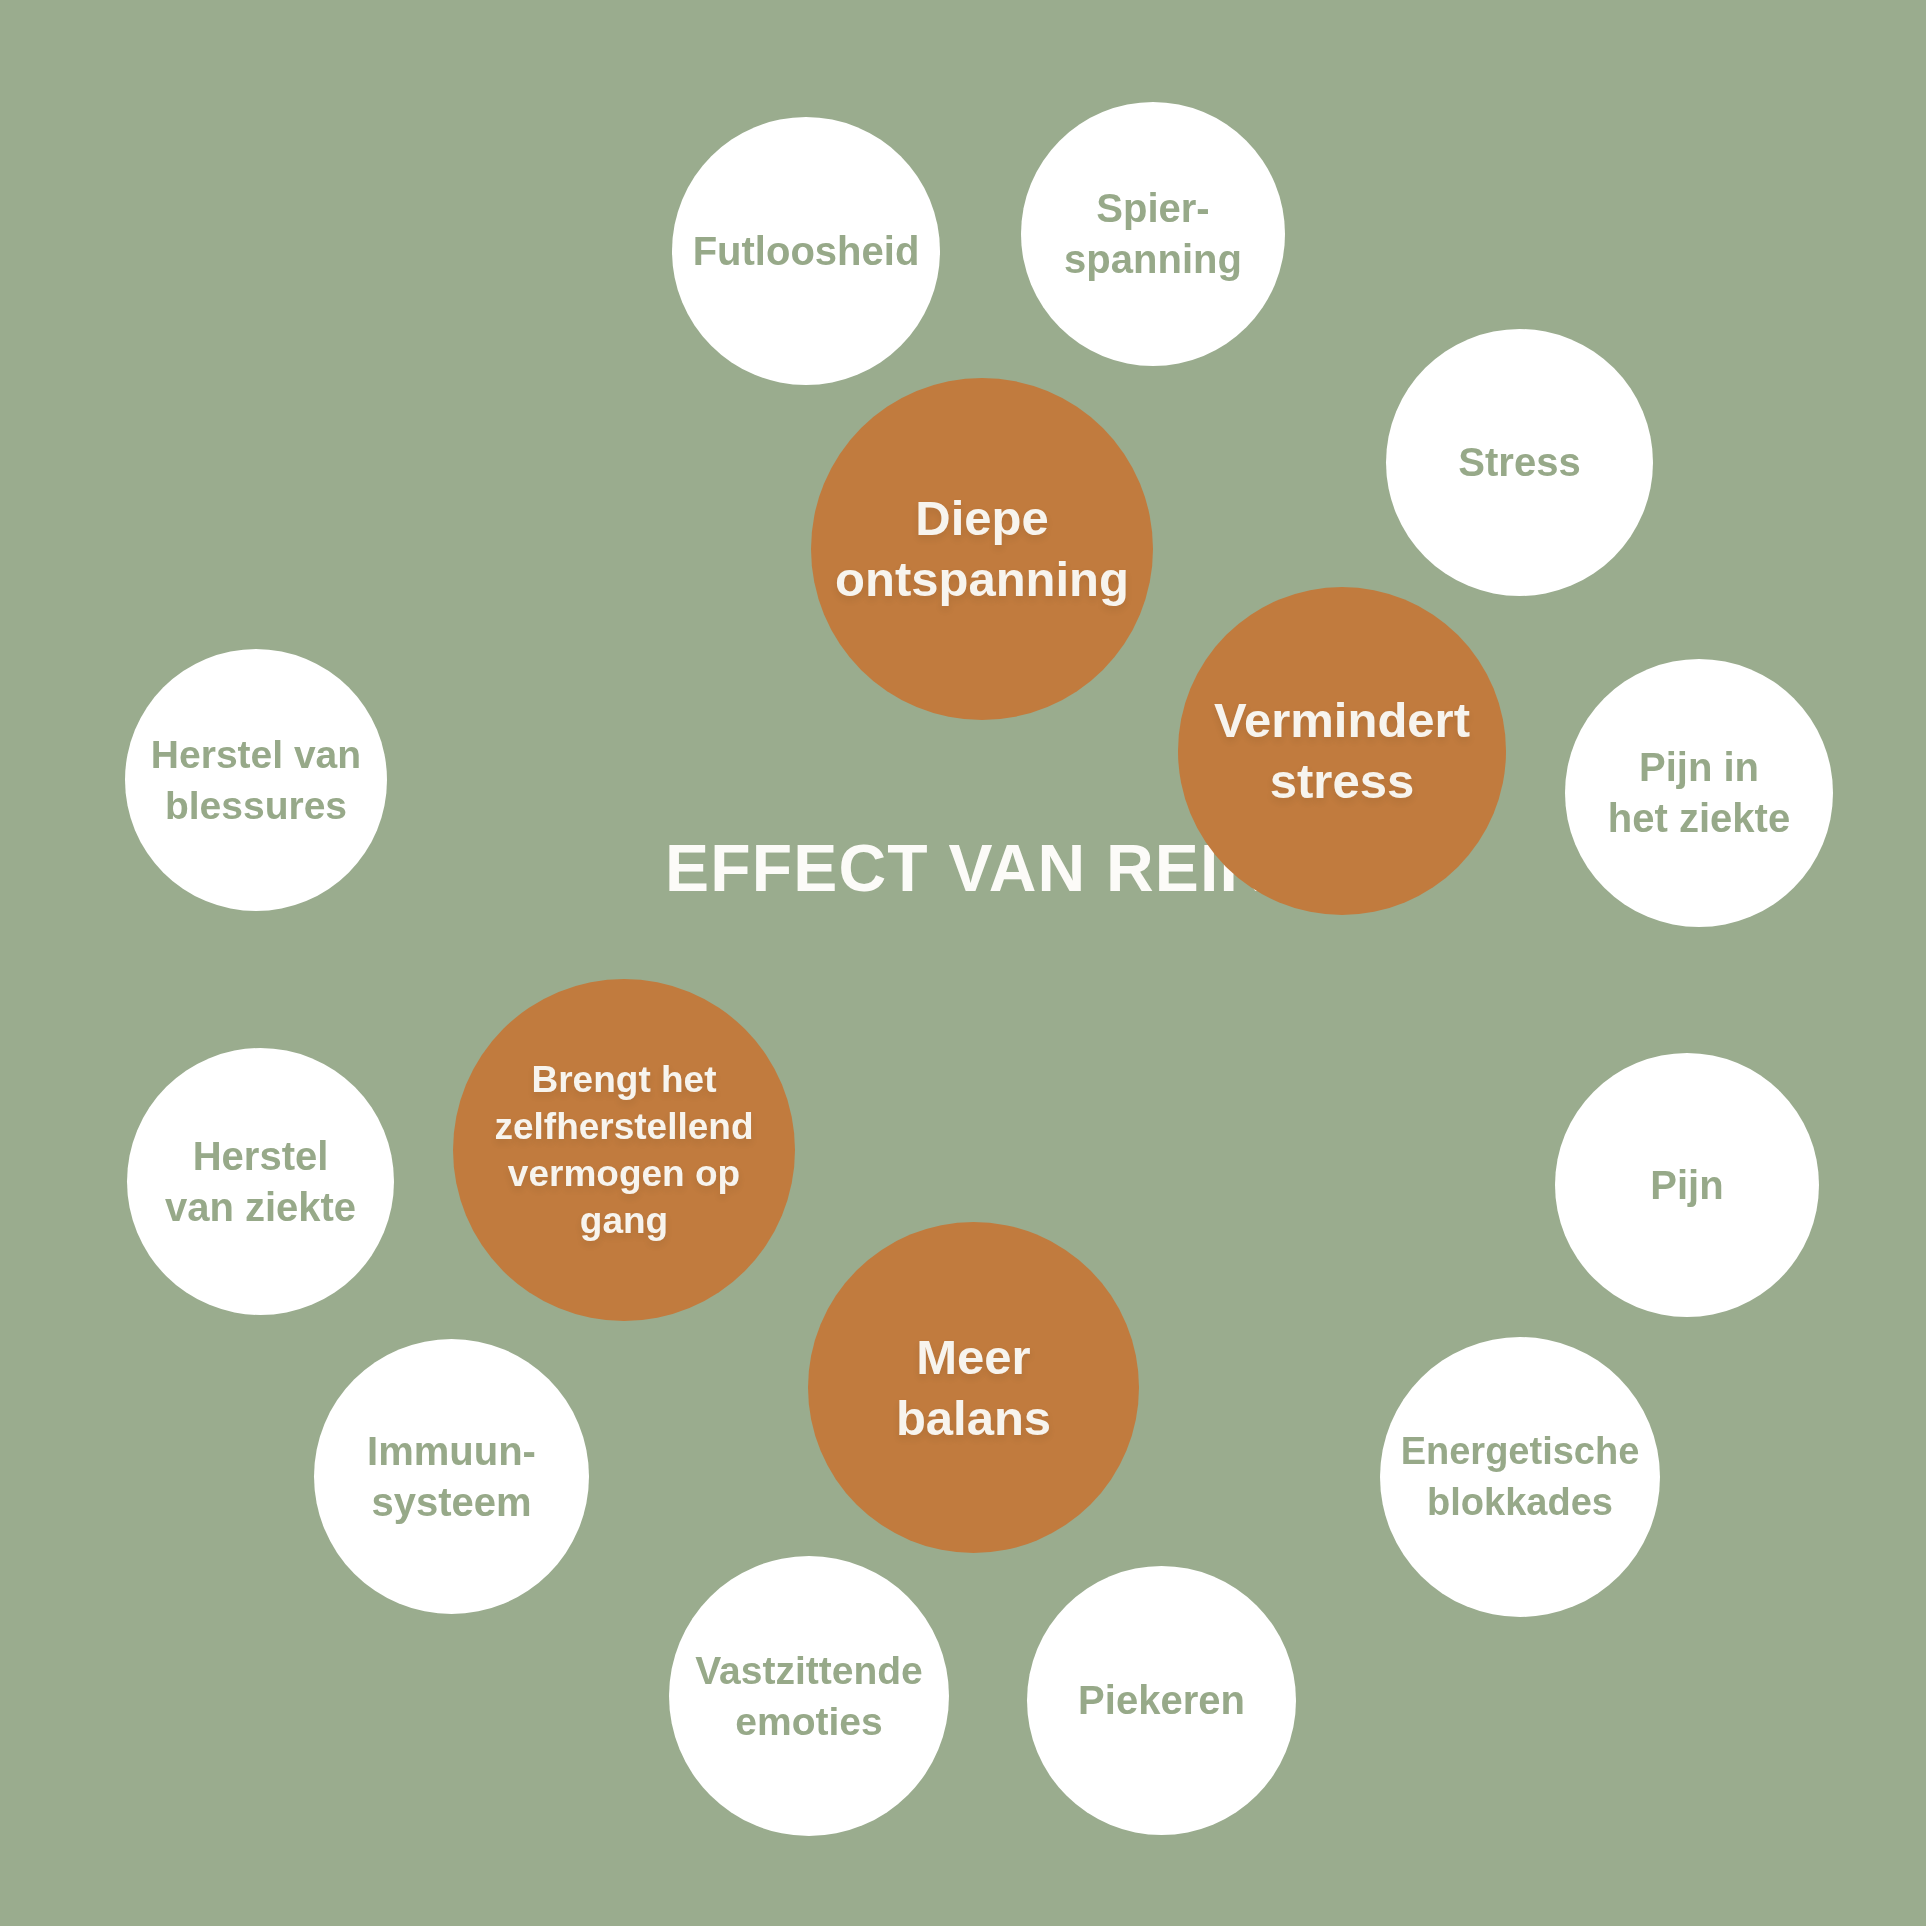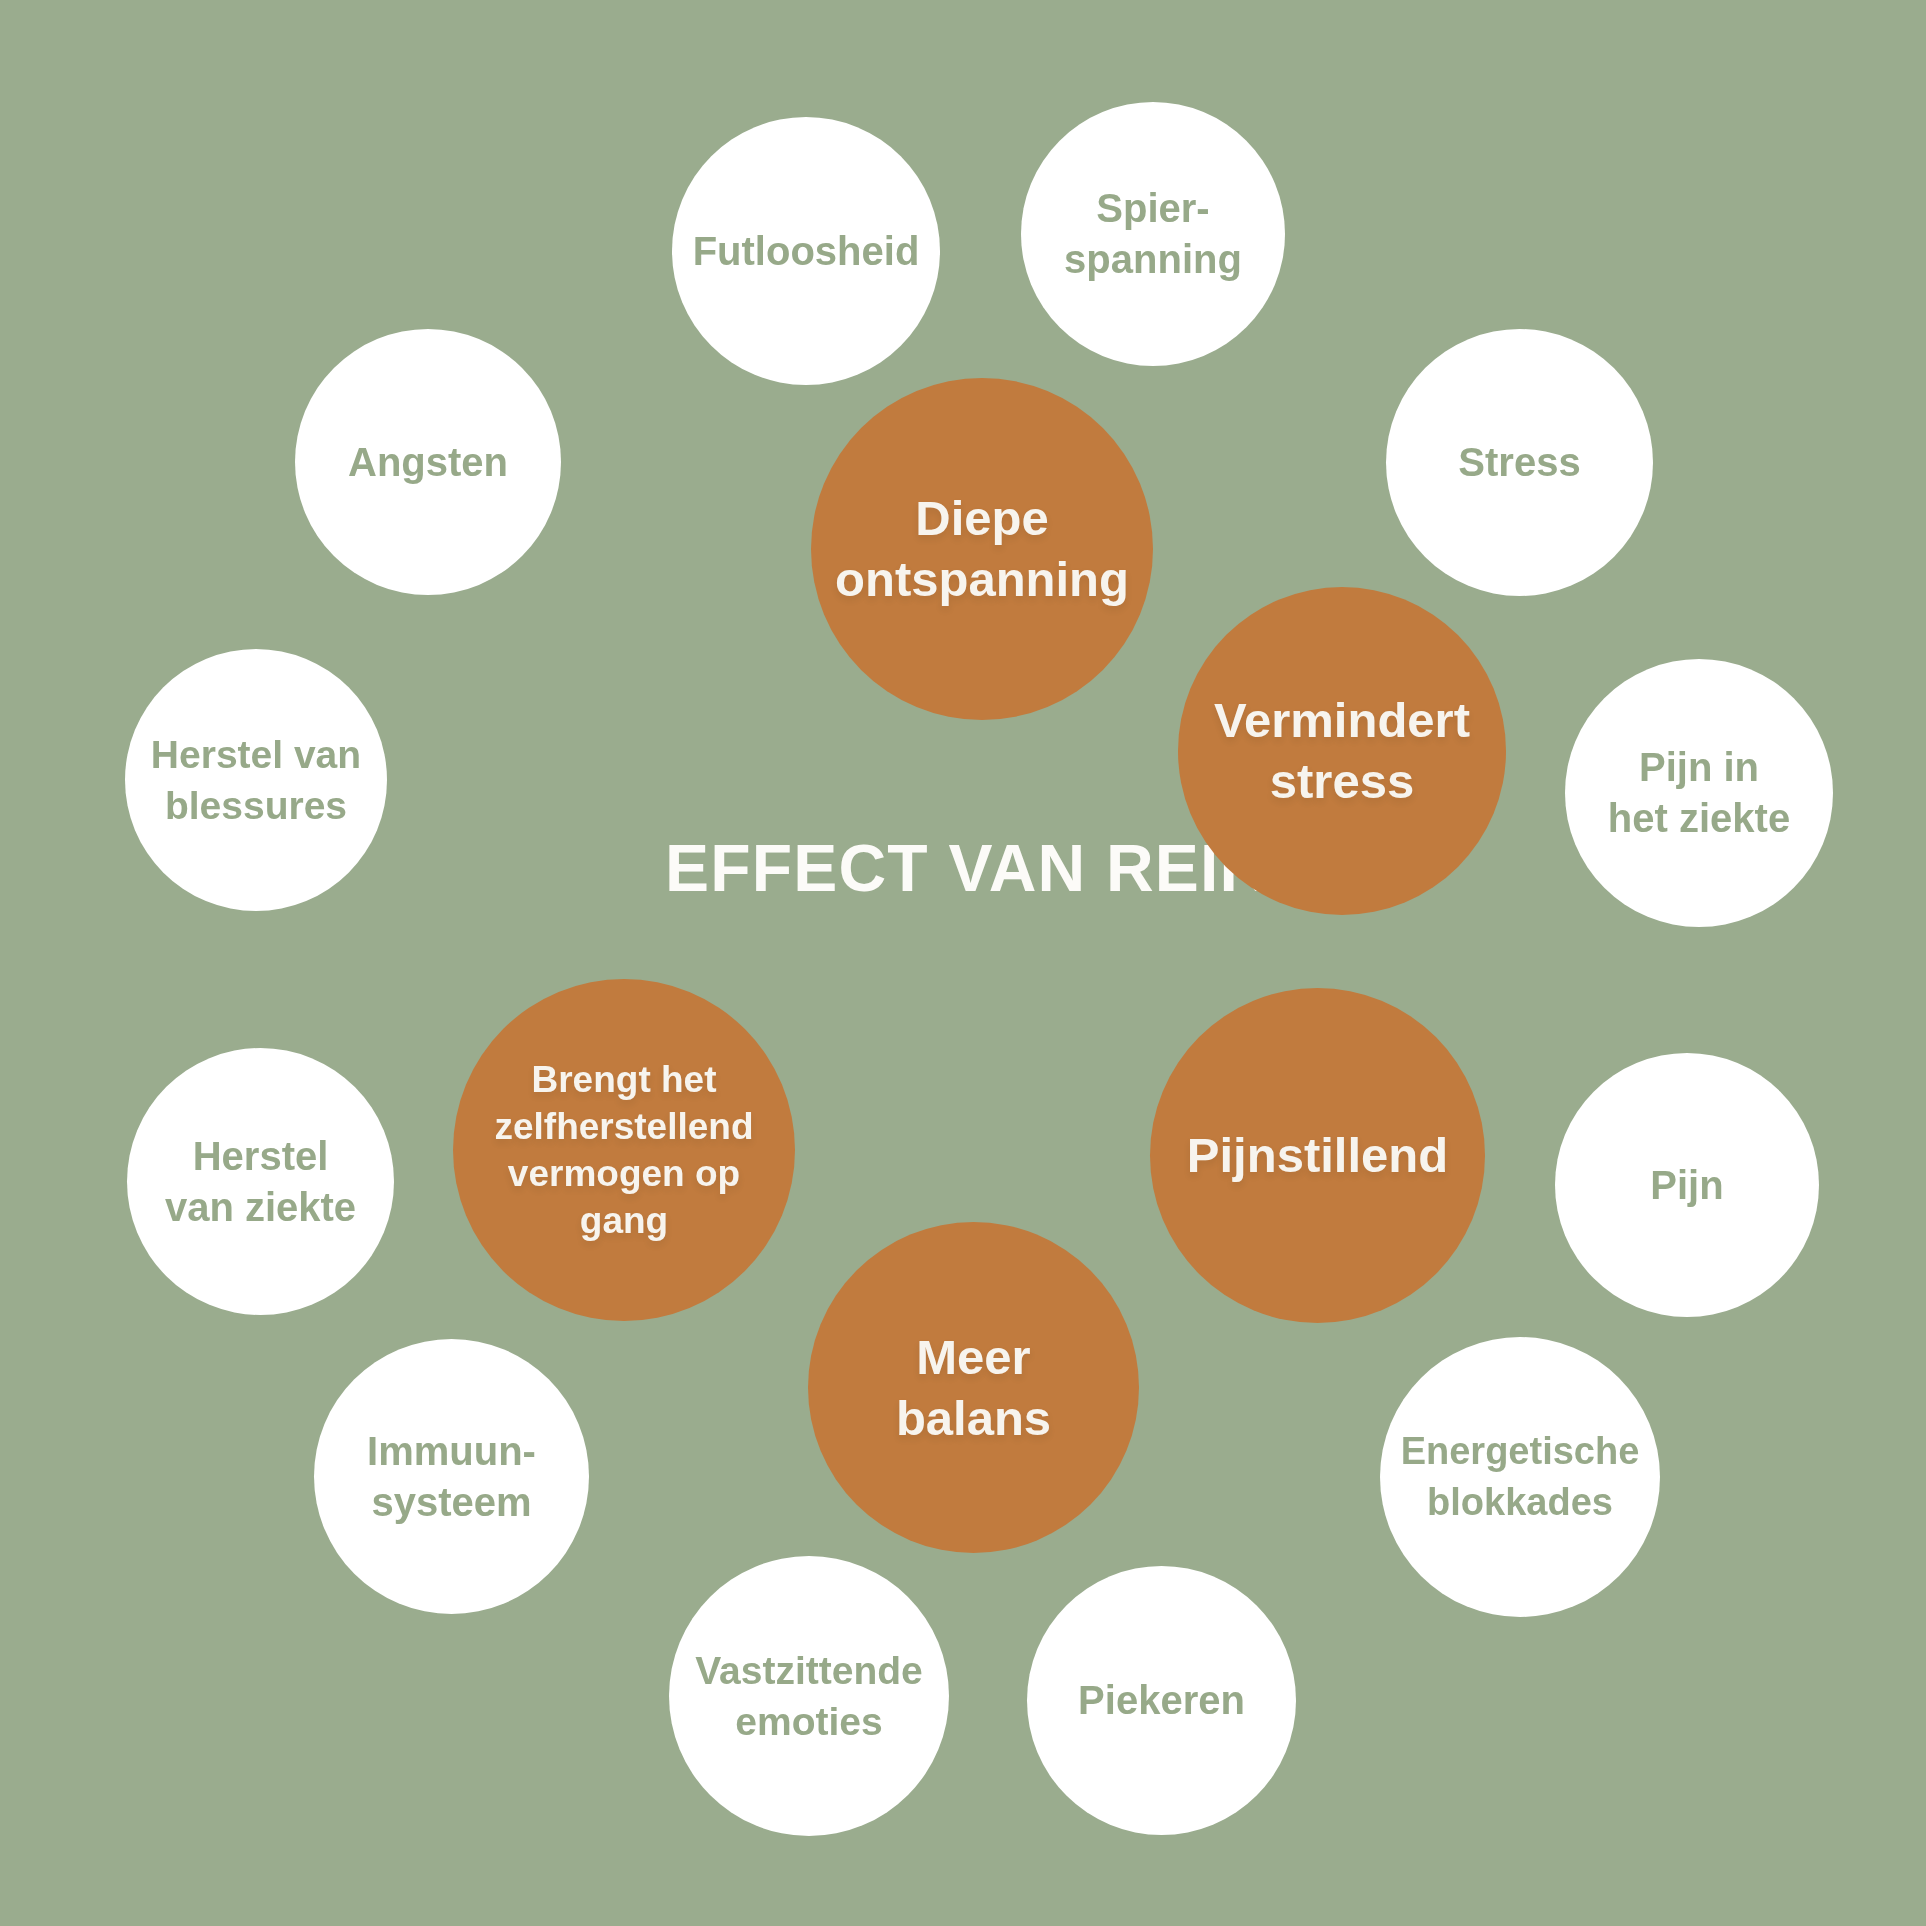--- a/index.html
+++ b/index.html
@@ -95,23 +95,20 @@
   <div class="circle orange c-diepe">
     <span>Diepe</span>
     <span>ontspanning</span>
   </div>
 
   <div class="circle orange c-vermindert">
     <span>Vermindert</span>
     <span>stress</span>
   </div>
 
-  <div class="circle orange c-pijnstillend">
-    <span>Pijnstillend</span>
-  </div>
 
   <div class="circle orange c-meerbalans">
     <span>Meer</span>
     <span>balans</span>
   </div>
 
   <div class="circle orange c-zelfherstellend">
     <span>Brengt het</span>
     <span>zelfherstellend</span>
     <span>vermogen op</span>
@@ -163,18 +160,15 @@
   <div class="circle white c-herstelziekte">
     <span>Herstel</span>
     <span>van ziekte</span>
   </div>
 
   <div class="circle white c-herstelbless">
     <span>Herstel van</span>
     <span>blessures</span>
   </div>
 
-  <div class="circle white c-angsten">
-    <span>Angsten</span>
-  </div>
 
 </div>
 
 
 </body></html>

